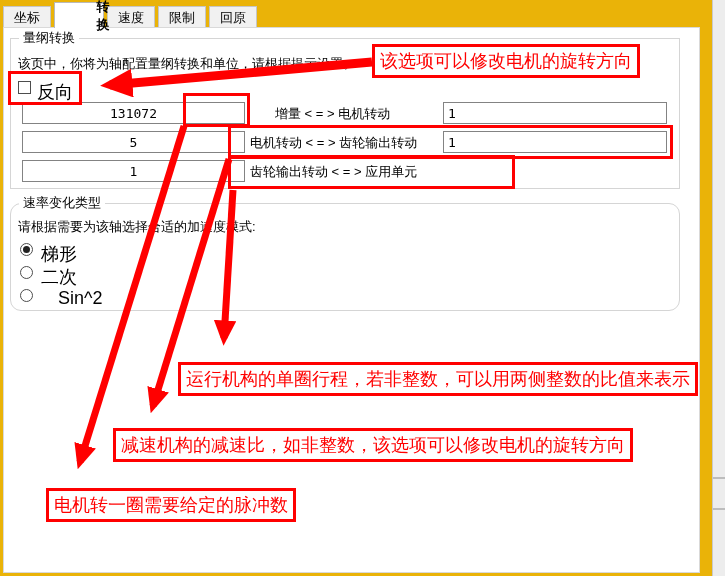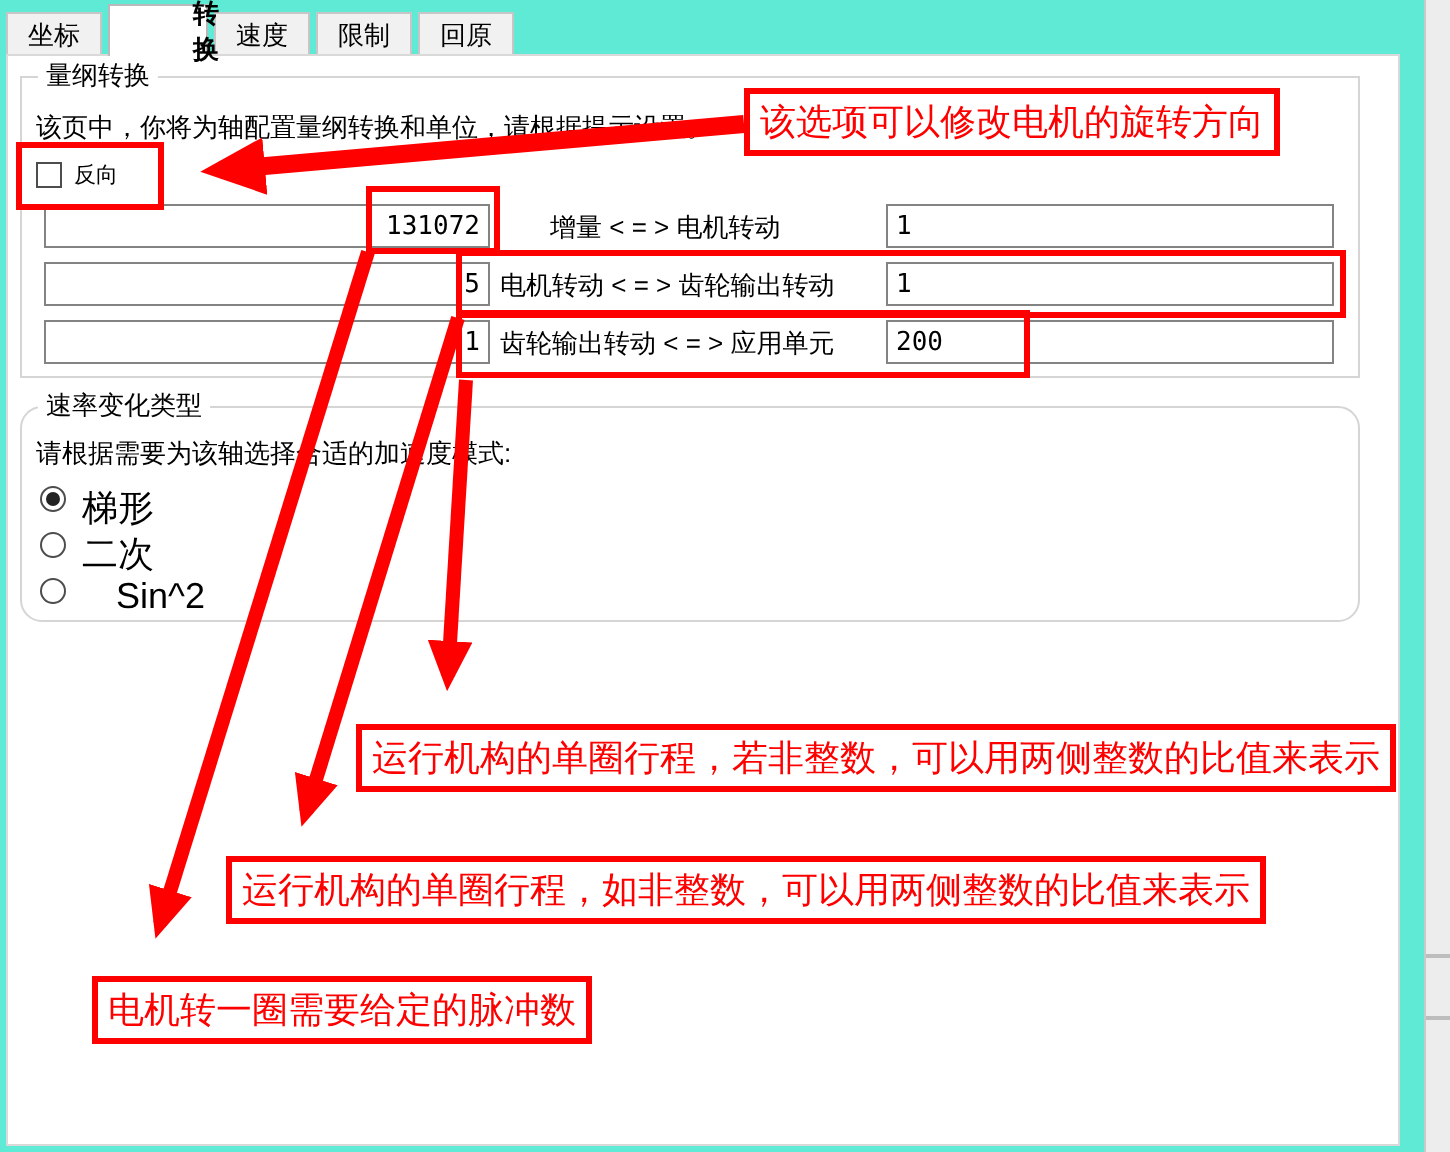--- a/index.html
+++ b/index.html
@@ -1,16 +1,16 @@
 <!DOCTYPE html>
 <html><head>
 <meta charset="utf-8">
 <style>
   html,body{margin:0;padding:0;background:#fff;}
-  .screen{position:relative;width:725px;height:576px;background:#5eead4;overflow:hidden;
+  .screen{position:relative;width:725px;height:576px;background:#eab308;overflow:hidden;
           font-family:"Liberation Sans",sans-serif;color:#000;}
   
   .bg-strip{position:absolute;left:712px;top:0;width:13px;height:576px;background:#ededed;border-left:1px solid #c9c9c9;}
   .bg-tick{position:absolute;left:713px;width:12px;height:2px;background:#bdbdbd;}
   .bg-tick.t1{top:477px;} .bg-tick.t2{top:508px;}
 
   
   .tabbar{position:absolute;left:3px;top:3px;height:25px;display:flex;align-items:flex-end;}
   .tab{box-sizing:border-box;width:48px;height:22px;margin-right:3px;background:#f1f1f1;
        border:1px solid #c6c6c6;border-bottom:none;display:flex;align-items:center;justify-content:center;
@@ -24,25 +24,25 @@
   .groupbox{position:absolute;border:1px solid #d5d5d5;box-sizing:border-box;}
   .g1{left:10px;top:38px;width:670px;height:151px;}
   .g2{left:10px;top:203px;width:670px;height:108px;border-radius:11px;}
   .legend{position:absolute;top:-8px;left:8px;background:#fff;padding:0 4px;font-size:13px;line-height:14px;}
 
   .desc{position:absolute;font-size:13px;white-space:nowrap;}
   .d1{left:18px;top:55px;}
   .d2{left:18px;top:218px;}
 
   .cb{position:absolute;left:18px;top:81px;width:13px;height:13px;background:#fff;border:1px solid #4d4d4d;box-sizing:border-box;}
-  .cb-label{position:absolute;left:37px;top:80px;font-size:11px;}
+  .cb-label{position:absolute;left:37px;top:80px;font-size:18px;}
 
   .tinput{position:absolute;box-sizing:border-box;height:22px;border:1px solid #838383;background:#fff;
           font-family:"DejaVu Sans Mono",monospace;font-size:13px;padding:0 4px;outline:none;}
-  .l-in{left:22px;width:223px;text-align:right;}
+  .l-in{left:22px;width:223px;text-align:center;}
   .r-in{left:443px;width:224px;text-align:left;}
   .y1{top:102px;} .y2{top:131px;} .y3{top:160px;}
   .rowlab{position:absolute;font-size:13px;white-space:nowrap;}
   .rl1{left:275px;top:105px;}
   .rl2{left:250px;top:134px;}
   .rl3{left:250px;top:163px;}
 
   .radio{position:absolute;width:13px;height:13px;border:1px solid #4d4d4d;border-radius:50%;background:#fff;box-sizing:border-box;}
   .radio.checked::after{content:"";position:absolute;left:2px;top:2px;width:7px;height:7px;border-radius:50%;background:#222;}
   .ra1{left:20px;top:243px;} .ra2{left:20px;top:266px;} .ra3{left:20px;top:289px;}
@@ -94,21 +94,20 @@
   <input class="tinput l-in y1" value="131072" style="">
   <div class="rowlab rl1">增量 &lt; = &gt; 电机转动</div>
   <input class="tinput r-in y1" value="1" style="">
 
   <input class="tinput l-in y2" value="5" style="">
   <div class="rowlab rl2">电机转动 &lt; = &gt; 齿轮输出转动</div>
   <input class="tinput r-in y2" value="1" style="">
 
   <input class="tinput l-in y3" value="1" style="">
   <div class="rowlab rl3">齿轮输出转动 &lt; = &gt; 应用单元</div>
-  <input class="tinput r-in y3" value="200" style="">
 
   <div class="groupbox g2">
     <span class="legend">速率变化类型</span>
   </div>
   <div class="desc d2">请根据需要为该轴选择合适的加速度模式:</div>
 
   <div class="radio ra1 checked"></div>
   <div class="radio-label rla1">梯形</div>
   <div class="radio ra2"></div>
   <div class="radio-label rla2">二次</div>
@@ -127,16 +126,16 @@
     <line x1="233" y1="190" x2="224" y2="338" stroke="#ff0000" stroke-width="7" marker-end="url(#ah)"></line>
   </svg>
 
   <div class="redbox rb-reverse"></div>
   <div class="redbox rb-enc"></div>
   <div class="redbox rb-row2"></div>
   <div class="redbox rb-row3"></div>
 
   <div class="note n2">运行机构的单圈行程，若非整数，可以用两侧整数的比值来表示</div>
   <div class="note n1">该选项可以修改电机的旋转方向</div>
-  <div class="note n3">运行机构的单圈行程，如非整数，可以用两侧整数的比值来表示</div>
+  <div class="note n3">减速机构的减速比，如非整数，该选项可以修改电机的旋转方向</div>
   <div class="note n4">电机转一圈需要给定的脉冲数</div>
 
 </div>
 
 </body></html>

